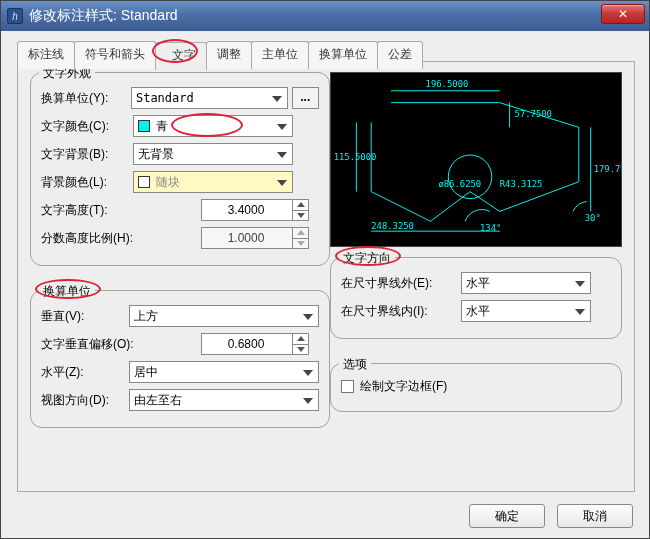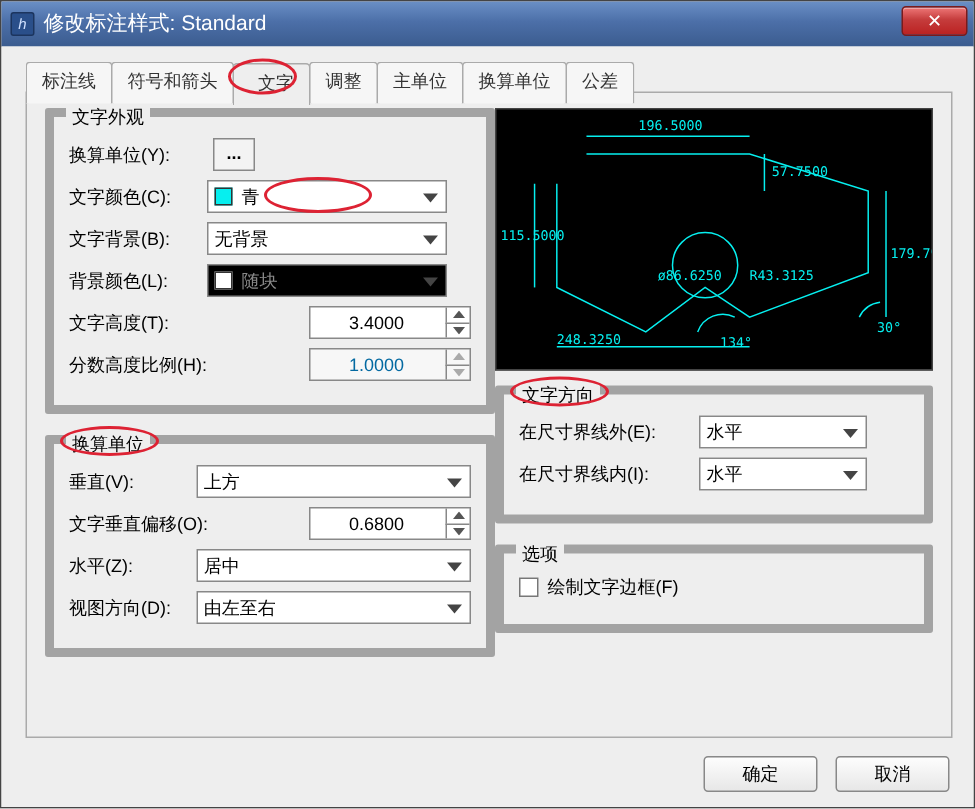--- a/index.html
+++ b/index.html
@@ -8,36 +8,36 @@
   .titlebar { height:30px; background:linear-gradient(#6a8fc5,#4c6fa8 45%,#3b5c8f); color:#fff; display:flex; align-items:center; padding:0 6px; position:relative; }
   .titlebar .icon { width:16px; height:16px; background:#2a4f8a; border:1px solid #1c355e; margin-right:6px; border-radius:2px; display:flex; align-items:center; justify-content:center; font-size:10px; font-style:italic; color:#cfe0ff;}
   .titlebar .title { font-size:14px; }
   .close-btn { position:absolute; right:4px; top:3px; width:44px; height:20px; background:linear-gradient(#e77,#c53c3c 45%,#b22); border:1px solid #7a1b1b; border-radius:3px; color:#fff; text-align:center; font-size:12px; line-height:18px; cursor:pointer; box-shadow:inset 0 1px 0 rgba(255,255,255,.35);}
   .client { position:absolute; top:30px; left:0; right:0; bottom:0; background:#eeeeee; }
   .tabs { display:flex; position:relative; top:10px; left:16px; z-index:2; }
   .tab { padding:4px 10px 5px; border:1px solid #aaa; border-bottom:none; background:#f6f6f6; margin-right:-1px; font-size:12px; cursor:pointer; border-radius:3px 3px 0 0; color:#333;}
   .tab.active { background:#eeeeee; position:relative; top:1px; padding-bottom:6px;}
   .tab .highlight { position:absolute; border:2px solid #d23; width:46px; height:24px; border-radius:50%; left:-4px; top:-4px; pointer-events:none;}
   .panel { position:absolute; top:30px; left:16px; right:14px; bottom:46px; border:1px solid #aaa; background:#eeeeee; padding:10px 12px;}
-  .group { border:6px solid #a3a3a3; border-radius:2px; padding:8px 10px 10px; margin-bottom:14px; position:relative;}
+  .group { border:1px solid #a3a3a3; border-radius:12px; padding:8px 10px 10px; margin-bottom:24px; position:relative;}
   .group>.legend { position:absolute; top:-8px; left:8px; background:#eeeeee; padding:0 4px; font-size:12px;}
   .row { display:flex; align-items:center; margin:6px 0;}
   .row label { width:92px; }
   .sel, .inp { height:22px; border:1px solid #888; background:#fff; font-size:12px;}
   .sel { width:160px; display:flex; align-items:center; padding:0 4px; position:relative; cursor:pointer;}
   .sel::after { content:""; width:0; height:0; border-left:5px solid transparent; border-right:5px solid transparent; border-top:6px solid #444; position:absolute; right:5px; top:8px; }
-  .sel.narrow { width:112px; }
+  .sel.narrow { width:130px; }
   .sel.w175 { width:198px;}
-  .sel.disabled { color:#888; background:#000000; }
+  .sel.disabled { color:#888; background:#fef9c3; }
   .inp { width:108px; text-align:right; padding:0 22px 0 4px; position:relative; display:flex; align-items:center; justify-content:center; cursor:text;}
   .inp .spin { position:absolute; right:0; top:0; bottom:0; width:16px; display:flex; flex-direction:column;}
   .inp .spin div { flex:1; border-left:1px solid #888; display:flex; align-items:center; justify-content:center; cursor:pointer;}
   .inp .spin div+div { border-top:1px solid #888;}
   .inp .spin svg { display:block; }
-  .inp.disabled { color:#0369a1; background:#f7f7f7; }
+  .inp.disabled { color:#404040; background:#f7f7f7; }
   .btn-ell { width:28px; height:22px; margin-left:4px; border:1px solid #888; background:#f3f3f3; text-align:center; line-height:18px; cursor:pointer; font-weight:bold;}
   .swatch { width:12px; height:12px; border:1px solid #333; margin-right:6px; display:inline-block;}
   .cyan { background:#06efef; }
   .neutral { background:#fff; }
   .highlight-oval { position:absolute; border:2px solid #d23; border-radius:50%; pointer-events:none;}
   .left-col { float:left; width:300px;}
   .right-col { float:right; width:292px;}
   .preview { height:175px; background:#000; position:relative; border:1px solid #444; margin-bottom:10px;}
   .footer-btns { position:absolute; right:16px; bottom:10px; display:flex; gap:12px;}
   .wbtn { width:76px; height:24px; border:1px solid #888; background:linear-gradient(#fdfdfd,#e7e7e7); border-radius:3px; text-align:center; line-height:22px; cursor:pointer;}
@@ -72,20 +72,23 @@
     </div>
 
     <div class="panel clearfix">
       <div class="left-col">
 
         <div class="group">
           <span class="legend">文字外观</span>
 
           <div class="row">
             <label>换算单位(Y):</label>
+            <div class="sel">
+                <span style="font-family:monospace;">Standard</span>
+              </div>
             <div class="btn-ell">...</div>
           </div>
 
           <div class="row" style="position:relative;">
             <label>文字颜色(C):</label>
             <div class="sel">
               <span class="swatch cyan"></span>
               <span>青</span>
             </div>
             <span class="highlight-oval" style="width:72px; height:24px; left:130px; top:-2px;"></span>

